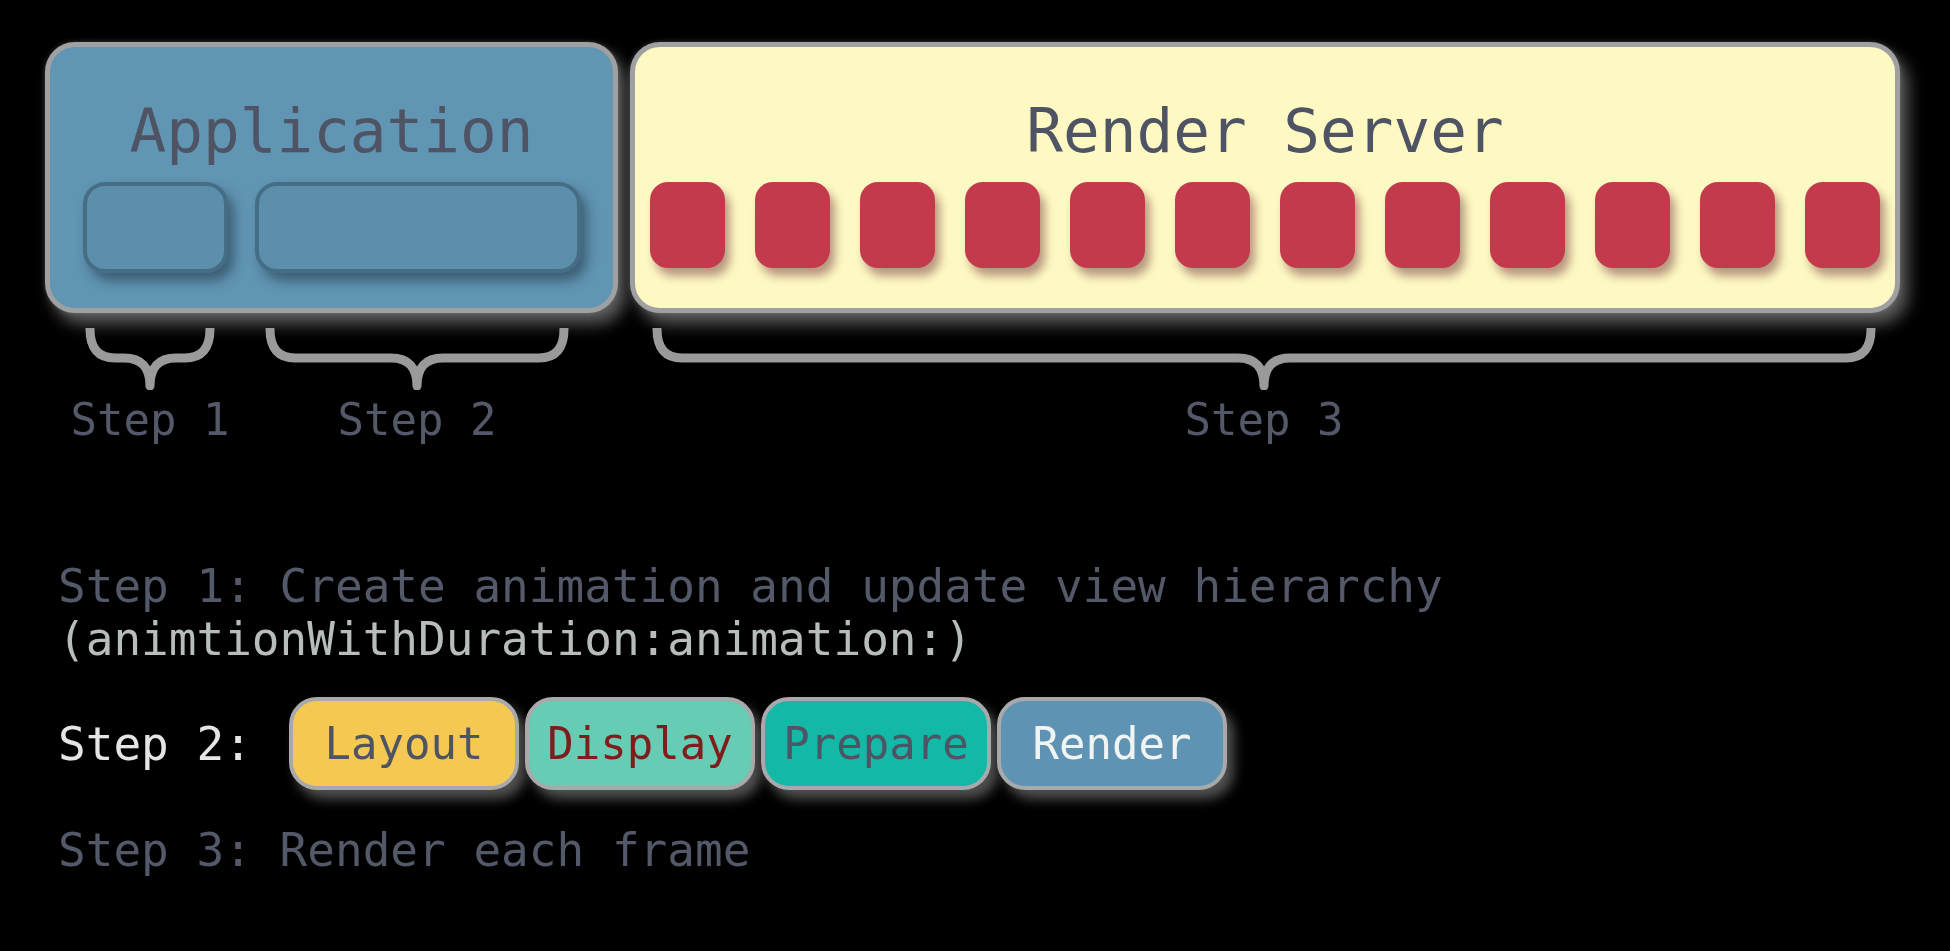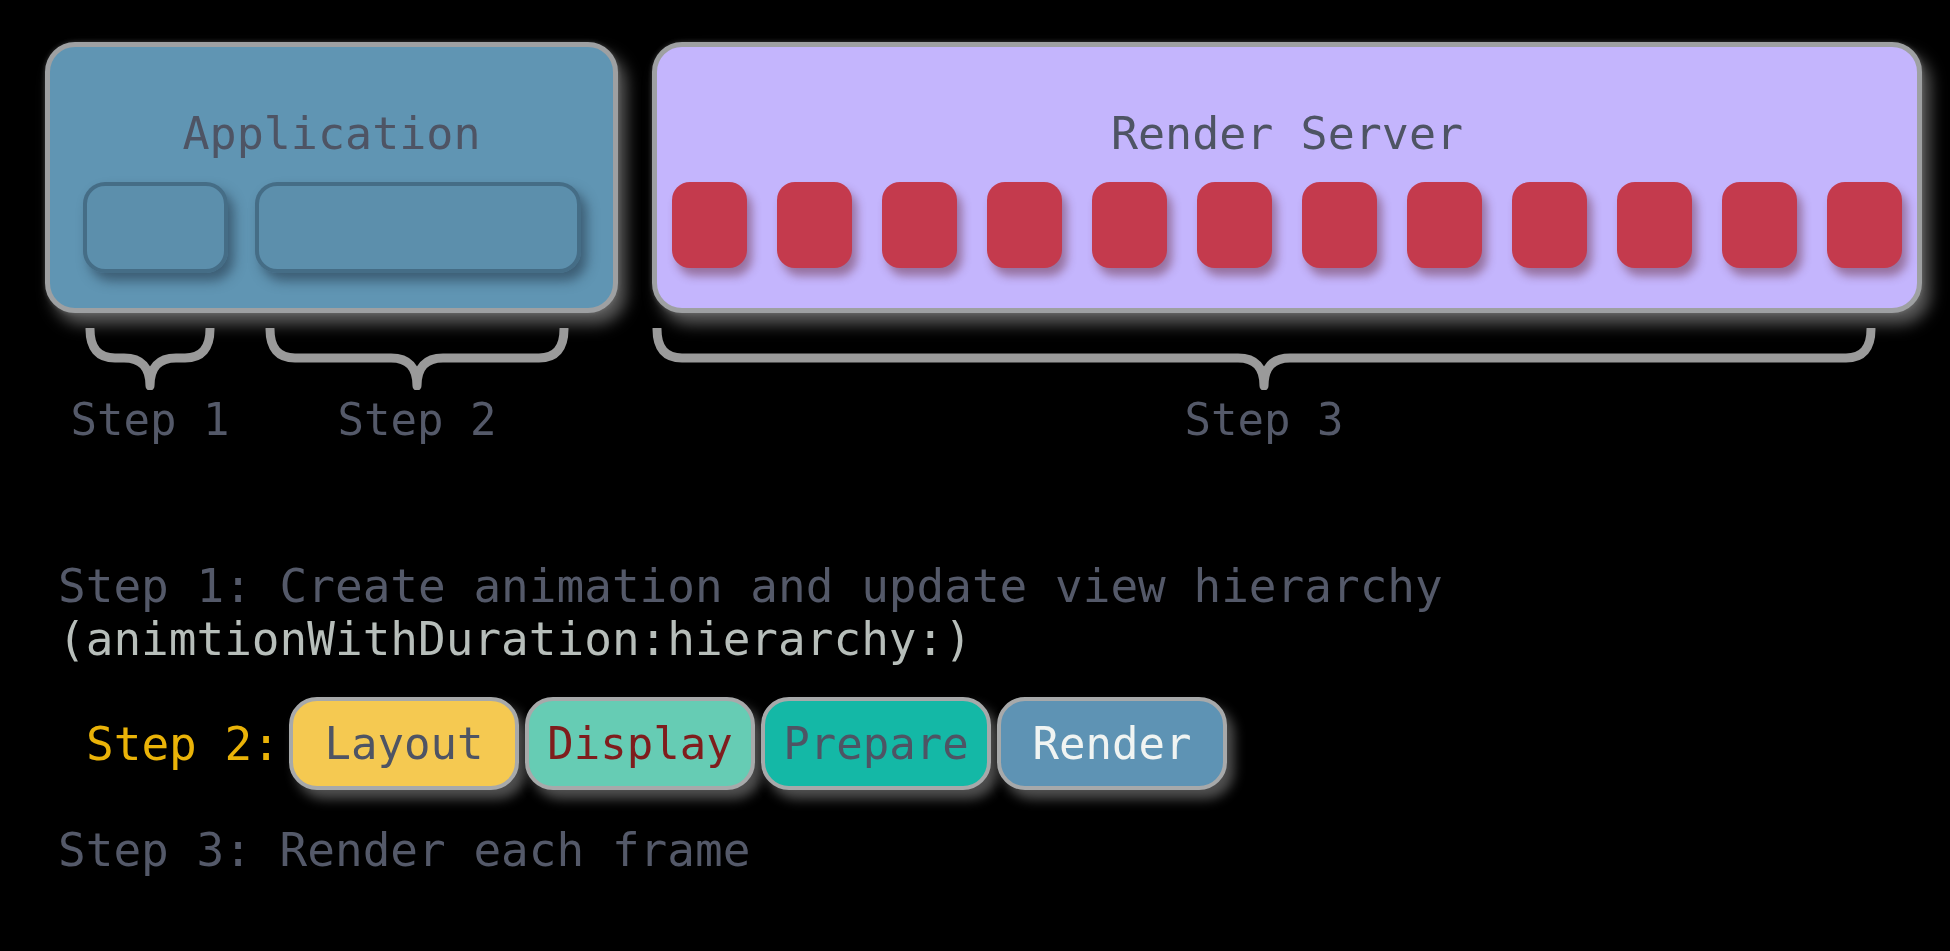--- a/index.html
+++ b/index.html
@@ -9,22 +9,22 @@
   }
   
   .big-box{
     position:absolute;top:42px;height:271px;box-sizing:border-box;
     border:5px solid #9ea0a2;border-radius:30px;
     box-shadow:8px 11px 16px rgba(168,168,168,.55), 0 0 5px rgba(150,150,150,.35);
   }
   .app-box{left:45px;width:573px;}
   .server-box{left:630px;width:1270px;}
   .box-title{
-    position:absolute;left:0;right:0;top:64px;text-align:center;
-    font-size:45px;line-height:1;letter-spacing:0;
+    position:absolute;left:0;right:0;top:53px;text-align:center;
+    font-size:61px;line-height:1;letter-spacing:0;
   }
   .inner-box{
     position:absolute;top:135px;height:91px;box-sizing:border-box;
     border:4px solid rgba(48,74,96,.5);border-radius:22px;
     background:rgba(25,45,65,.05);
     box-shadow:6px 8px 12px rgba(25,40,55,.5);
   }
   .inner-box.small{left:33px;width:145px;}
   .inner-box.large{left:205px;width:326px;}
   .frame-row{
@@ -62,21 +62,21 @@
 <body>
 
 <div class="canvas" style="background: rgb(0, 0, 0);">
 
   <div class="big-box app-box" style="background: rgb(96, 149, 179);">
     <div class="box-title" style="color: rgb(78, 84, 100);">Application</div>
     <div class="inner-box small"></div>
     <div class="inner-box large"></div>
   </div>
 
-  <div class="big-box server-box" style="background: #c4b5fd; margin-left: 22px;">
+  <div class="big-box server-box" style="background: #fef9c3;">
     <div class="box-title" style="color: rgb(78, 84, 100);">Render Server</div>
     <div class="frame-row">
         <div class="frame" style="background: rgb(196, 58, 77);"></div>
         <div class="frame" style="background: rgb(196, 58, 77);"></div>
         <div class="frame" style="background: rgb(196, 58, 77);"></div>
         <div class="frame" style="background: rgb(196, 58, 77);"></div>
         <div class="frame" style="background: rgb(196, 58, 77);"></div>
         <div class="frame" style="background: rgb(196, 58, 77);"></div>
         <div class="frame" style="background: rgb(196, 58, 77);"></div>
         <div class="frame" style="background: rgb(196, 58, 77);"></div>
@@ -95,23 +95,23 @@
   </svg>
   <svg class="brace" style="left:652px" width="1224" height="62" viewBox="0 0 1224 62">
     <path d="M5,1 Q5,30 30,30 L586,30 Q612,30 612,58 Q612,30 638,30 L1194,30 Q1219,30 1219,1" stroke="#9a9a9a"></path>
   </svg>
 
   <div class="step-label" style="left: 150px; color: rgb(84, 89, 105);">Step 1</div>
   <div class="step-label" style="left: 417px; color: rgb(84, 89, 105);">Step 2</div>
   <div class="step-label" style="left: 1264px; color: rgb(84, 89, 105);">Step 3</div>
 
   <div class="text-line l-step1a" style="color: rgb(84, 89, 105);">Step 1: Create animation and update view hierarchy</div>
-  <div class="text-line l-step1b" style="color: rgb(183, 190, 186);">(animtionWithDuration:hierarchy:)</div>
+  <div class="text-line l-step1b" style="color: rgb(183, 190, 186);">(animtionWithDuration:animation:)</div>
 
-  <div class="text-line l-step2" style="color: #eab308; margin-left: 28px;">Step 2:</div>
+  <div class="text-line l-step2" style="color: #e5e5e5;">Step 2:</div>
 
   <div class="pill-row">
     <div class="pill" style="background: rgb(245, 201, 81); color: rgb(78, 84, 100);">Layout</div>
     <div class="pill" style="background: rgb(102, 204, 180); color: #7f1d1d;">Display</div>
     <div class="pill" style="background: #14b8a6; color: rgb(78, 84, 100);">Prepare</div>
     <div class="pill" style="background: rgb(94, 147, 180); color: rgb(240, 244, 242);">Render</div>
   </div>
 
   <div class="text-line l-step3" style="color: rgb(84, 89, 105);">Step 3: Render each frame</div>
 

